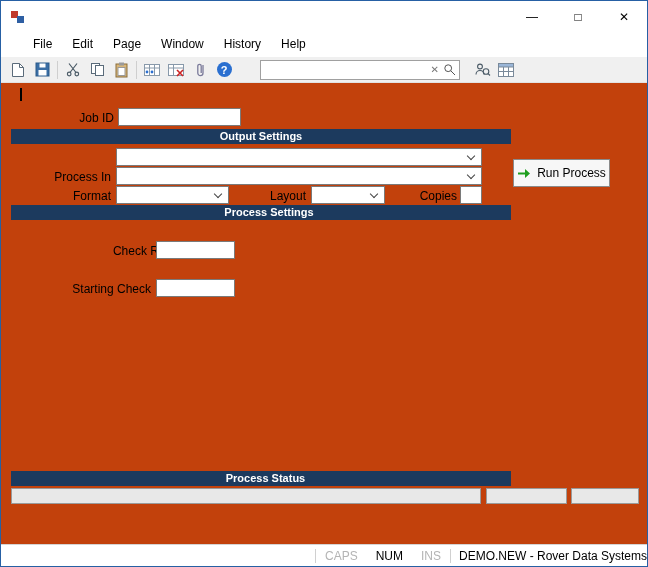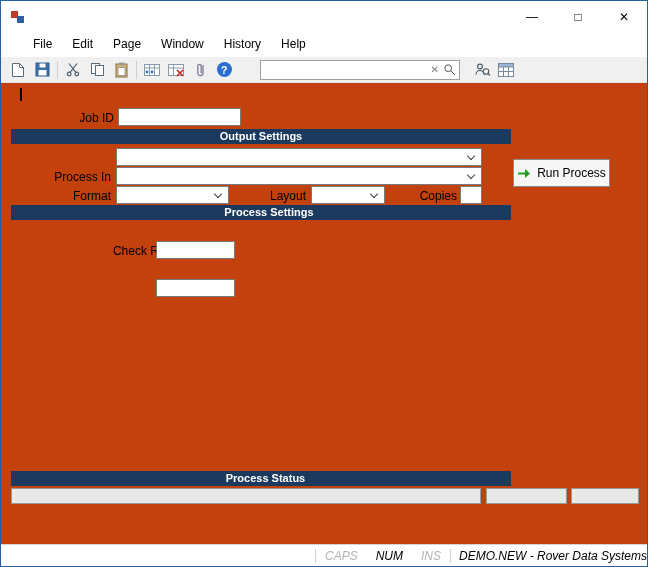--- a/index.html
+++ b/index.html
@@ -59,21 +59,21 @@
                  transform:rotate(45deg); margin-right:7px; margin-top:-3px; flex:0 0 auto; }
 
   .run-btn { position:absolute; left:512px; top:76px; width:97px; height:28px; background:#f7f7f7;
              border:1px solid #8a8a8a; display:flex; align-items:center; justify-content:center;
              gap:6px; font-size:12px; }
 
   .status-field { position:absolute; top:405px; height:16px; background:#e8e8e8; border:1px solid #9a9a9a; }
 
   
   .statusbar { position:absolute; left:0; right:0; bottom:0; height:22px; background:#fff;
-               border-top:1px solid #d4d4d4; display:flex; align-items:center; font-size:12px;font-style:italic; }
+               border-top:1px solid #d4d4d4; display:flex; align-items:center; font-size:12px; }
   .sb-spacer { flex:1; }
   .sb-sep { width:1px; height:14px; background:#d0d0d0; }
   .sb-key { padding:0 9px; }
   .sb-key.dim { color:#b4b4b4; }
   .sb-msg { width:196px; padding-left:8px; white-space:nowrap; }
 </style>
 </head>
 <body>
 
 <div class="window">
@@ -228,20 +228,21 @@
       <span class="combo-arrow"></span>
     </div>
     <div class="fld-label" style="left:390px; width:66px; top:106px;">Copies</div>
     <input class="text-input" style="left: 459px; top: 103px; width: 22px; padding: 0px 1px;" type="text" value="">
 
     <div class="section-header" style="top:122px;padding-left:16px;">Process Settings</div>
 
     <div class="fld-label" style="left:0; width:150px; top:161px;margin-left:28px;">Check Run#</div>
     <input class="text-input" style="left: 155px; top: 158px; width: 79px;" type="text" value="">
 
+    <div class="fld-label" style="left:0; width:150px; top:199px;">Starting Check</div>
     <input class="text-input" style="left: 155px; top: 196px; width: 79px;" type="text" value="">
 
     <div class="section-header" style="top:388px;padding-left:9px;">Process Status</div>
     <div class="status-field" style="left:10px; width:470px;"></div>
     <div class="status-field" style="left:485px; width:81px;"></div>
     <div class="status-field" style="left:570px; width:68px;"></div>
   </div>
 
   <div class="statusbar">
     <div class="sb-spacer"></div>

